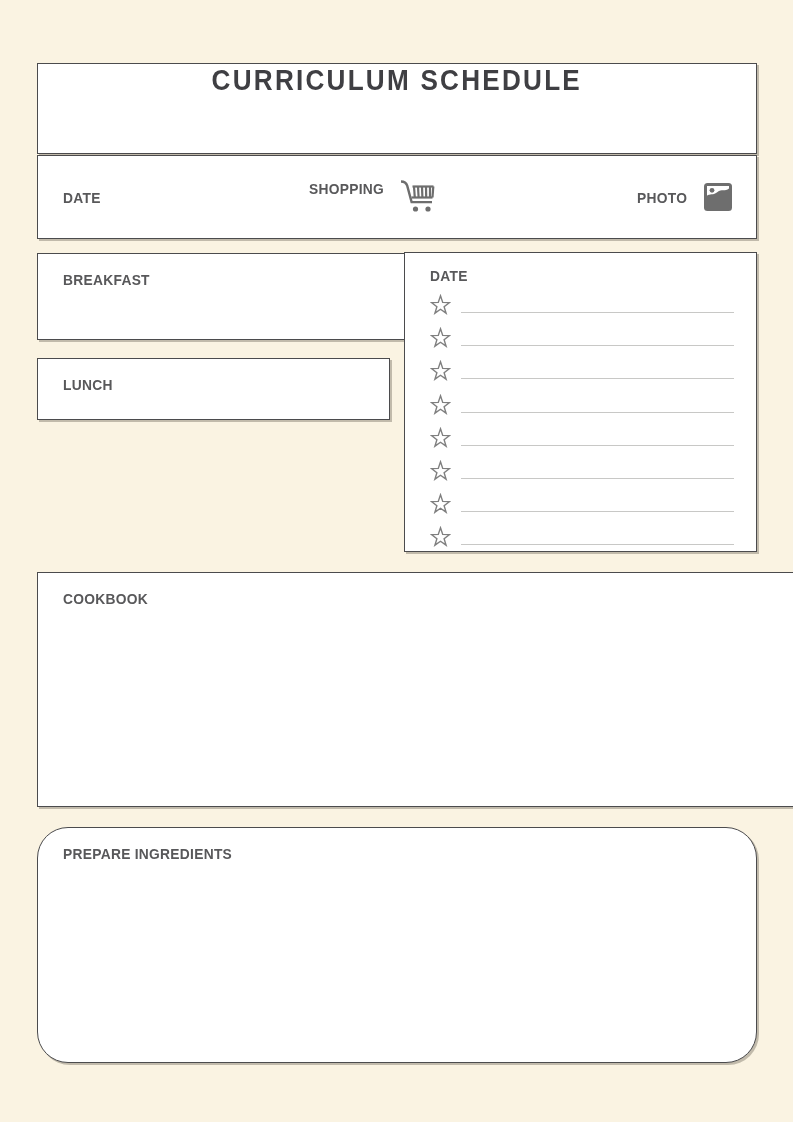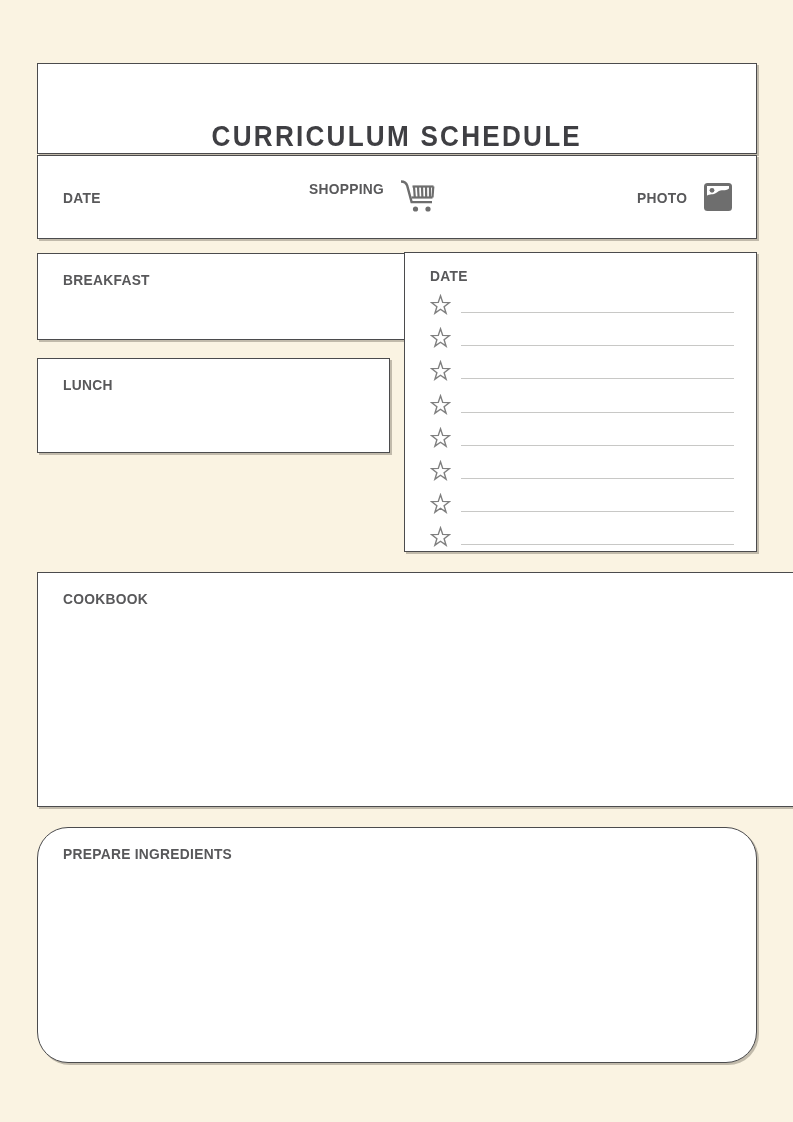--- a/index.html
+++ b/index.html
@@ -32,40 +32,40 @@
     font-weight:bold;
     font-size:15px;
     color:var(--label);
     letter-spacing:.3px;
     transform:scaleX(.92);
     transform-origin:left center;
     white-space:nowrap;
   }
   .corner-lbl{position:absolute;top:17px;left:25px;}
   
-  .title-box{left:37px;top:63px;width:720px;height:91px;display:flex;align-items:flex-end;justify-content:center;}
+  .title-box{left:37px;top:63px;width:720px;height:91px;display:flex;align-items:flex-start;justify-content:center;}
   .title-box h1{
     font-size:29px;
     font-weight:bold;
     color:var(--title);
     letter-spacing:2.5px;
     transform:scaleX(.9);
     white-space:nowrap;
   }
   
   .info-box{left:37px;top:155px;width:720px;height:84px;display:flex;align-items:center;padding:0 24px 0 25px;}
   .center-group{position:absolute;left:271px;display:flex;align-items:flex-start;}
   .right-group{margin-left:auto;display:flex;align-items:center;}
   .center-group .lbl{margin-right:8px;}
   .right-group .lbl{margin-right:12px;}
   .cart-icon{width:38px;height:37px;margin-top:-3px;}
   .photo-icon{width:28px;height:28px;}
   
   .breakfast-box{left:37px;top:253px;width:384px;height:87px;}
-  .lunch-box{left:37px;top:358px;width:353px;height:95px;}
+  .lunch-box{left:37px;top:358px;width:353px;height:62px;}
   .dinner-box{left:37px;top:465px;width:353px;height:87px;}
   
   .date-box{left:404px;top:252px;width:353px;height:300px;padding:14px 22px 0 25px;}
   .rows{margin-top:9px;}
   .row{display:flex;align-items:flex-end;height:21px;margin-bottom:12.2px;}
   .star{width:21px;height:21px;flex:0 0 21px;}
   .write-line{flex:1;margin-left:10px;margin-bottom:2px;border-bottom:1px solid var(--line);}
   
   .cookbook-box{left:37px;top:572px;width:764px;height:235px;}
   .prepare-box{left:37px;top:827px;width:720px;height:236px;border-radius:31px;}

